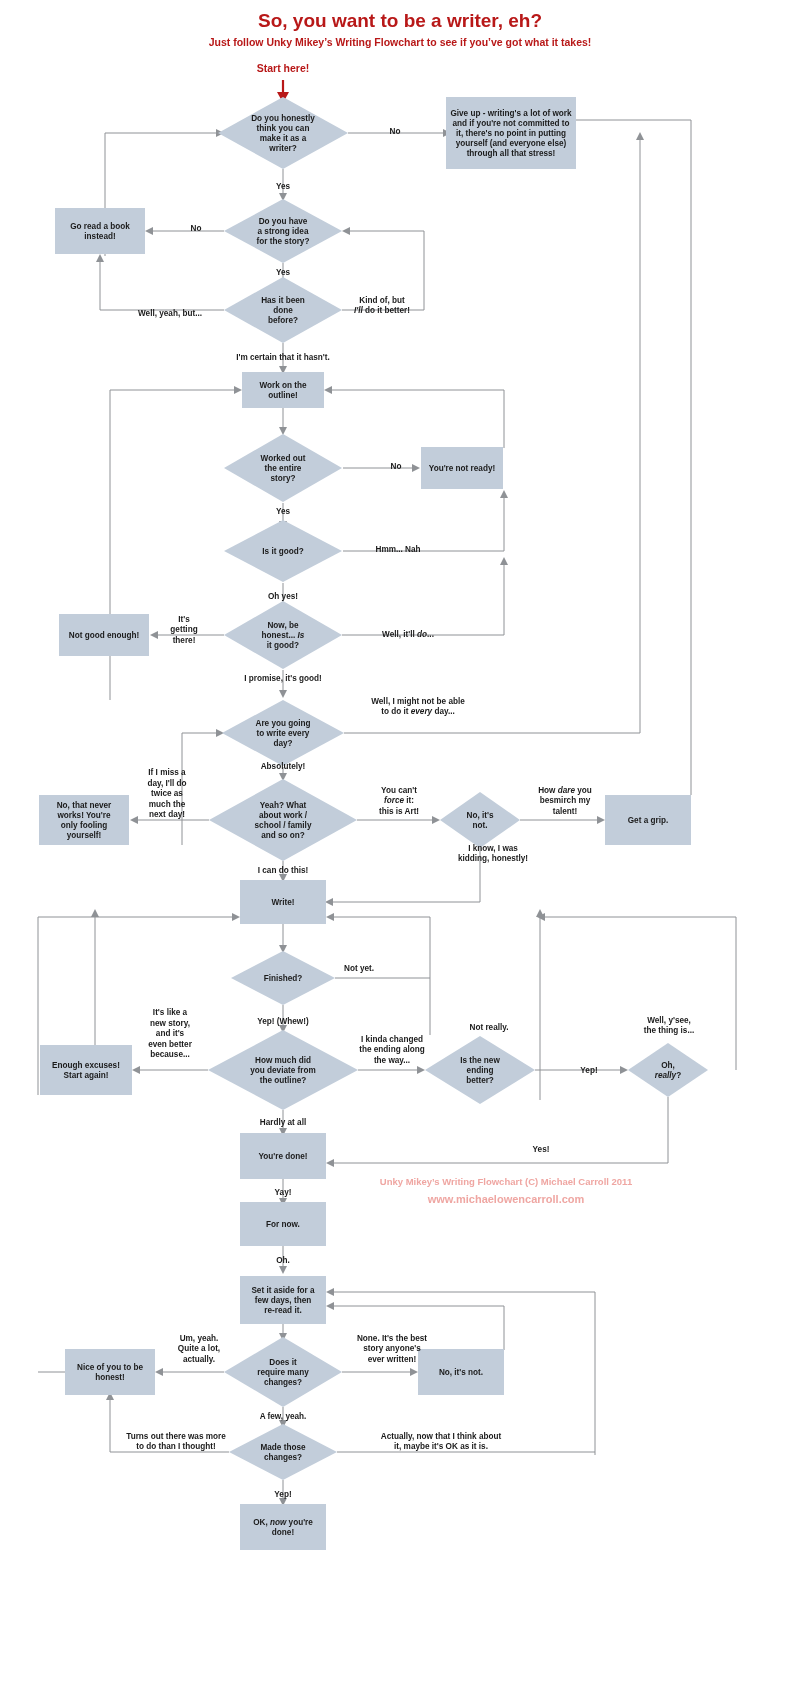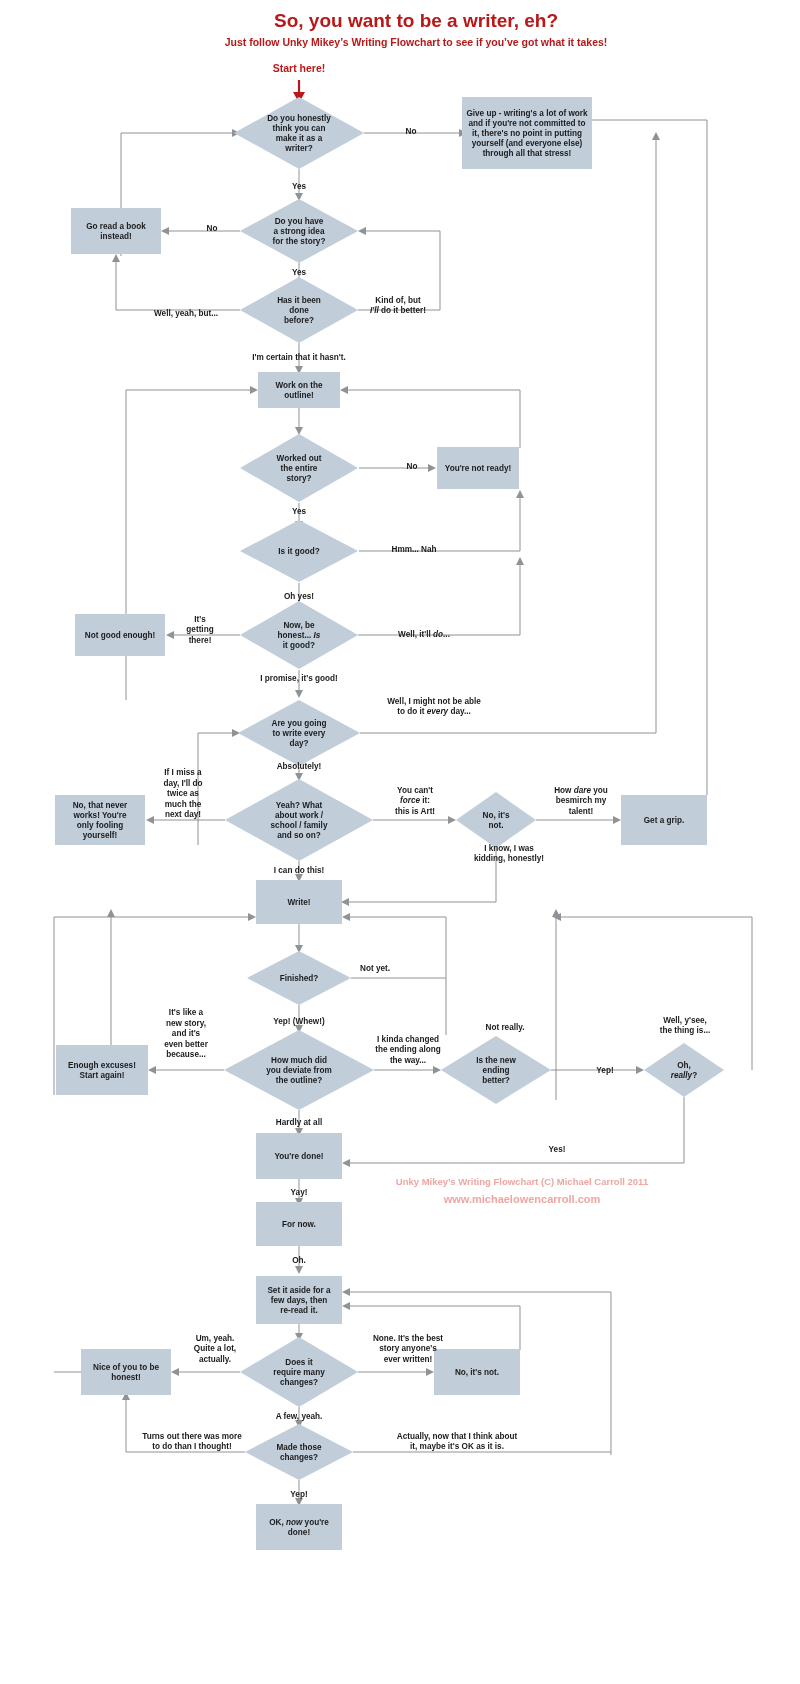--- a/index.html
+++ b/index.html
@@ -1,20 +1,20 @@
 <!DOCTYPE html>
 <html><head>
 <meta charset="utf-8">
 <style>
   html,body{margin:0;padding:0;background:#ffffff;}
   body{
     font-family:"Liberation Sans","DejaVu Sans",sans-serif;
     width:800px;height:1684px;position:relative;overflow:hidden;
   }
-  #chart-root{position:absolute;left:16px;top:0;width:758px;height:1684px;}
+  #chart-root{position:absolute;left:0;top:0;width:758px;height:1684px;}
   svg#flow{display:block;width:800px;height:1684px;}
 
   .node-shape{fill:#c2cdda;stroke:none;}
   .node-label{
     font-family:"Liberation Sans","DejaVu Sans",sans-serif;
     font-size:8.2px;fill:#1b1b1b;text-anchor:middle;font-weight:600;
   }
   .edge-label{
     font-family:"Liberation Sans","DejaVu Sans",sans-serif;
     font-size:8.2px;fill:#1b1b1b;text-anchor:middle;font-weight:600;

